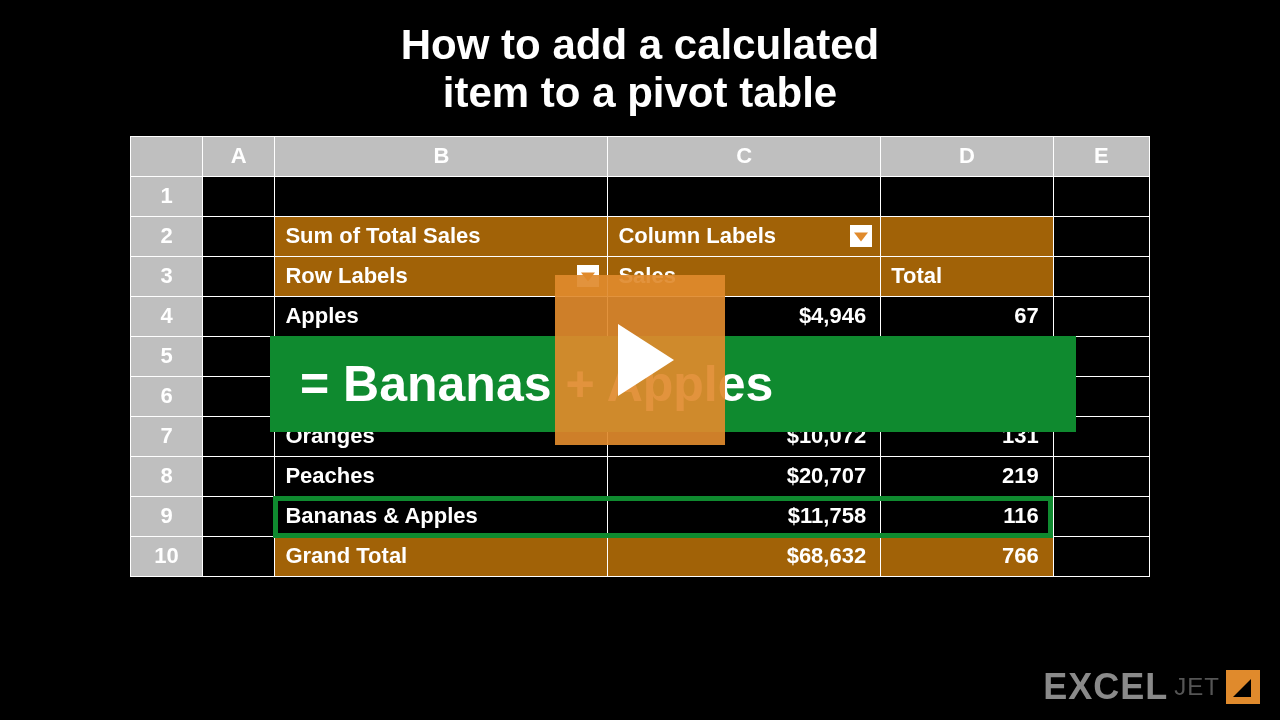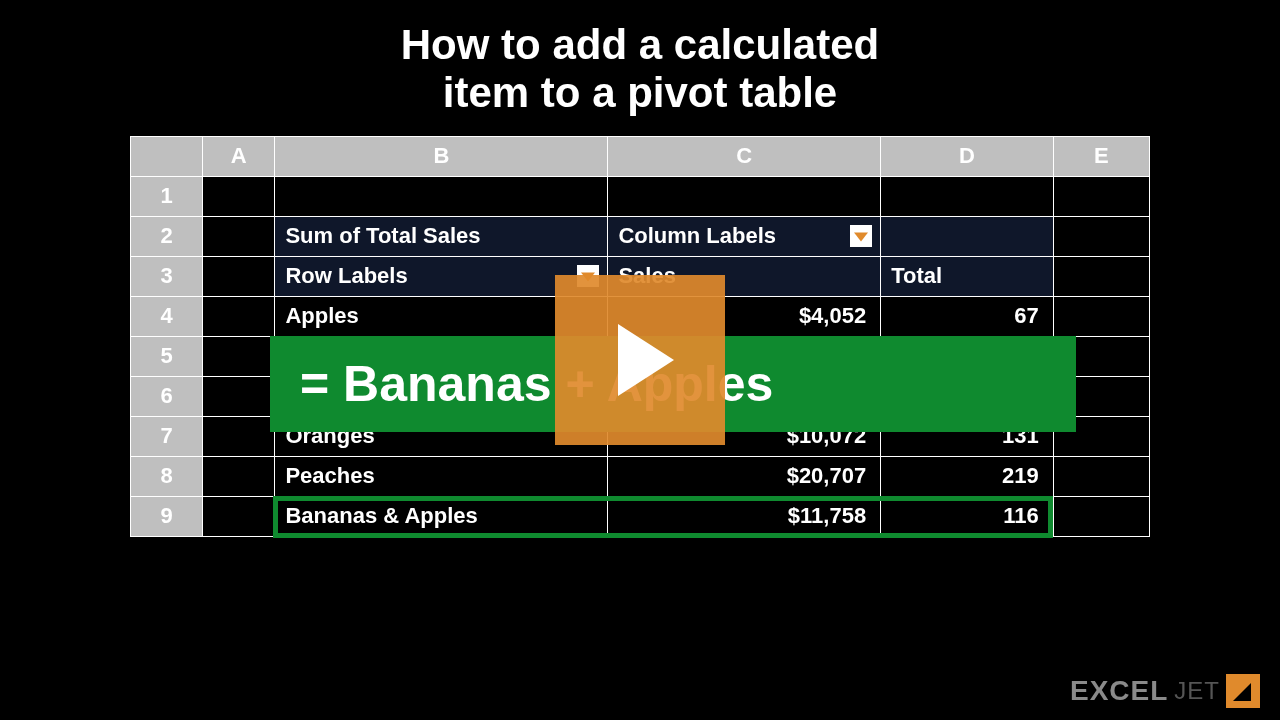--- a/index.html
+++ b/index.html
@@ -34,21 +34,21 @@
     vertical-align: middle;
   }
   .colhdr { background: #bfbfbf; color: #fff; text-align: center; font-weight: 700; }
   .rowhdr { background: #bfbfbf; color: #fff; text-align: center; font-weight: 700; width: 72px; }
   .corner { background: #bfbfbf; border:1px solid #fff; width:72px; }
   .c-a { width: 72px; }
   .c-b { width: 332px; }
   .c-c { width: 272px; }
   .c-d { width: 172px; }
   .c-e { width: 96px; }
-  .dark { background: #0f172a; }
+  .dark { background: #a16207; }
   .txt { padding: 0 10px; text-align: left; }
   .num { padding: 0 14px; text-align: right; }
   .dropdown-btn {
     display:inline-block; width:22px; height:22px; background:#fff;
     position:relative; vertical-align:middle;
   }
   .dropdown-btn::after{
     content:""; position:absolute; left:50%; top:50%;
     transform:translate(-50%,-40%);
     border-left:7px solid transparent; border-right:7px solid transparent;
@@ -73,21 +73,21 @@
   .play-btn::after{
     content:""; width:0; height:0;
     border-top:36px solid transparent; border-bottom:36px solid transparent;
     border-left:56px solid #fff; margin-left:12px;
   }
   .logo {
     position:absolute; right:20px; bottom:12px;
     display:flex; align-items:center; gap:6px;
     font-family: Arial, sans-serif;
   }
-  .logo .t1 { font-size:28px; font-weight:800; color:#8a8a8a; letter-spacing:1px;}
+  .logo .t1 { font-size:36px; font-weight:800; color:#8a8a8a; letter-spacing:1px;}
   .logo .t2 { font-size:24px; font-weight:400; color:#555; letter-spacing:1px;}
   .logo .sq { width:34px; height:34px; background:#e08a2c; position:relative; }
   .logo .sq::after{
     content:""; position:absolute; left:7px; bottom:7px;
     border-left:18px solid #000; border-top:18px solid transparent;
     transform: scaleX(-1);
   }
 </style>
 </head>
 <body>
@@ -139,21 +139,21 @@
       </div>
     </td>
     <td class="dark txt">Sales</td>
     <td class="dark txt">Total</td>
     <td></td>
   </tr>
   <tr>
     <td class="rowhdr">4</td>
     <td class="c-a"></td>
     <td class="txt">Apples</td>
-    <td class="num">$4,052</td>
+    <td class="num">$4,946</td>
     <td class="num">67</td>
     <td></td>
   </tr>
   <tr>
     <td class="rowhdr">5</td>
     <td class="c-a"></td>
     <td class="txt"></td>
     <td class="num"></td>
     <td class="num"></td>
     <td></td>
@@ -181,20 +181,28 @@
     <td class="num">$20,707</td>
     <td class="num">219</td>
     <td></td>
   </tr>
   <tr>
     <td class="rowhdr">9</td>
     <td class="c-a"></td>
     <td class="txt">Bananas &amp; Apples</td>
     <td class="num">$11,758</td>
     <td class="num">116</td>
+    <td></td>
+  </tr>
+  <tr>
+    <td class="rowhdr">10</td>
+    <td class="c-a"></td>
+    <td class="dark txt">Grand Total</td>
+    <td class="dark num">$68,632</td>
+    <td class="dark num">766</td>
     <td></td>
   </tr>
 </tbody>
     </table>
 
 <div class="green-highlight" style="left:143px; top:360px; width:780px; height:42px;"></div>
 
 <div class="formula-banner" style="left:140px; top:200px; width:806px; height:96px;">
   <span>=  Bananas  +  Apples</span>
 </div>

